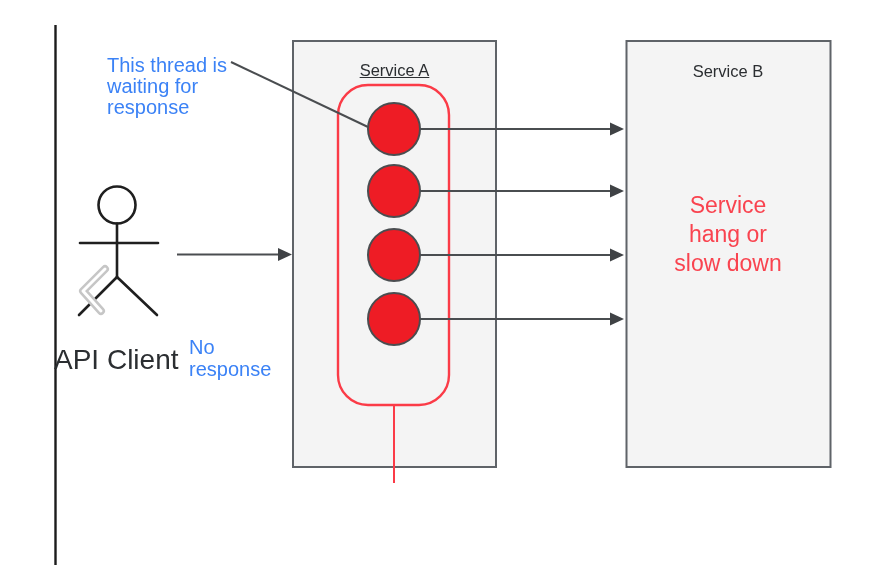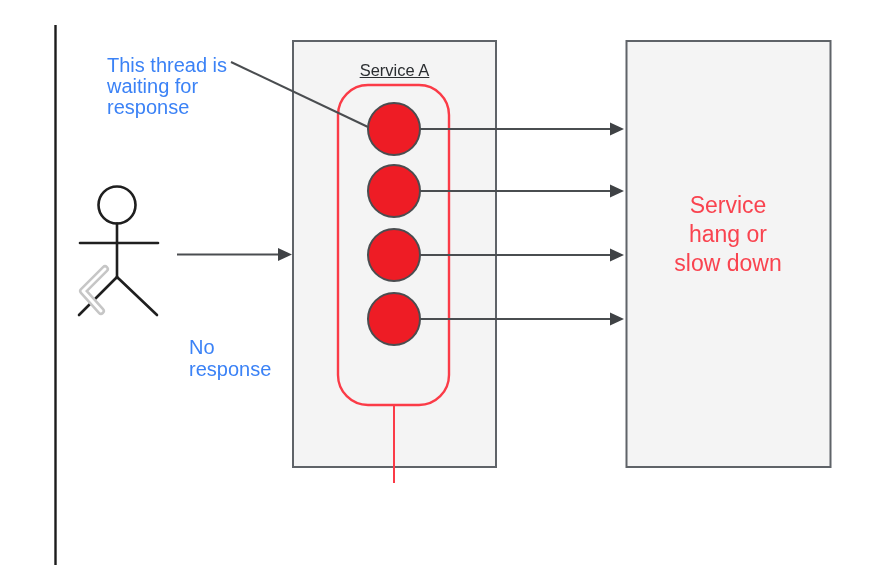--- a/index.html
+++ b/index.html
@@ -127,22 +127,24 @@
       <polyline class="chevron-inner" points="105,269 83,291 101,311"></polyline>
     </g>
   </svg>
 
   <div class="note" id="waiting-note">This thread is
 waiting for
 response</div>
 
   <div class="box-title" style="left:293px; top:60px;text-decoration:underline;">Service A</div>
 
+  <div class="box-title" style="left:626px; top:61px; width:204px;">Service B</div>
 
   <div id="service-b-status">Service
 hang or
 slow down</div>
 
   <div class="note" id="no-response-note">No
 response</div>
 
+  <div id="api-client-label">API Client</div>
 
 </div>
 
 </body></html>

